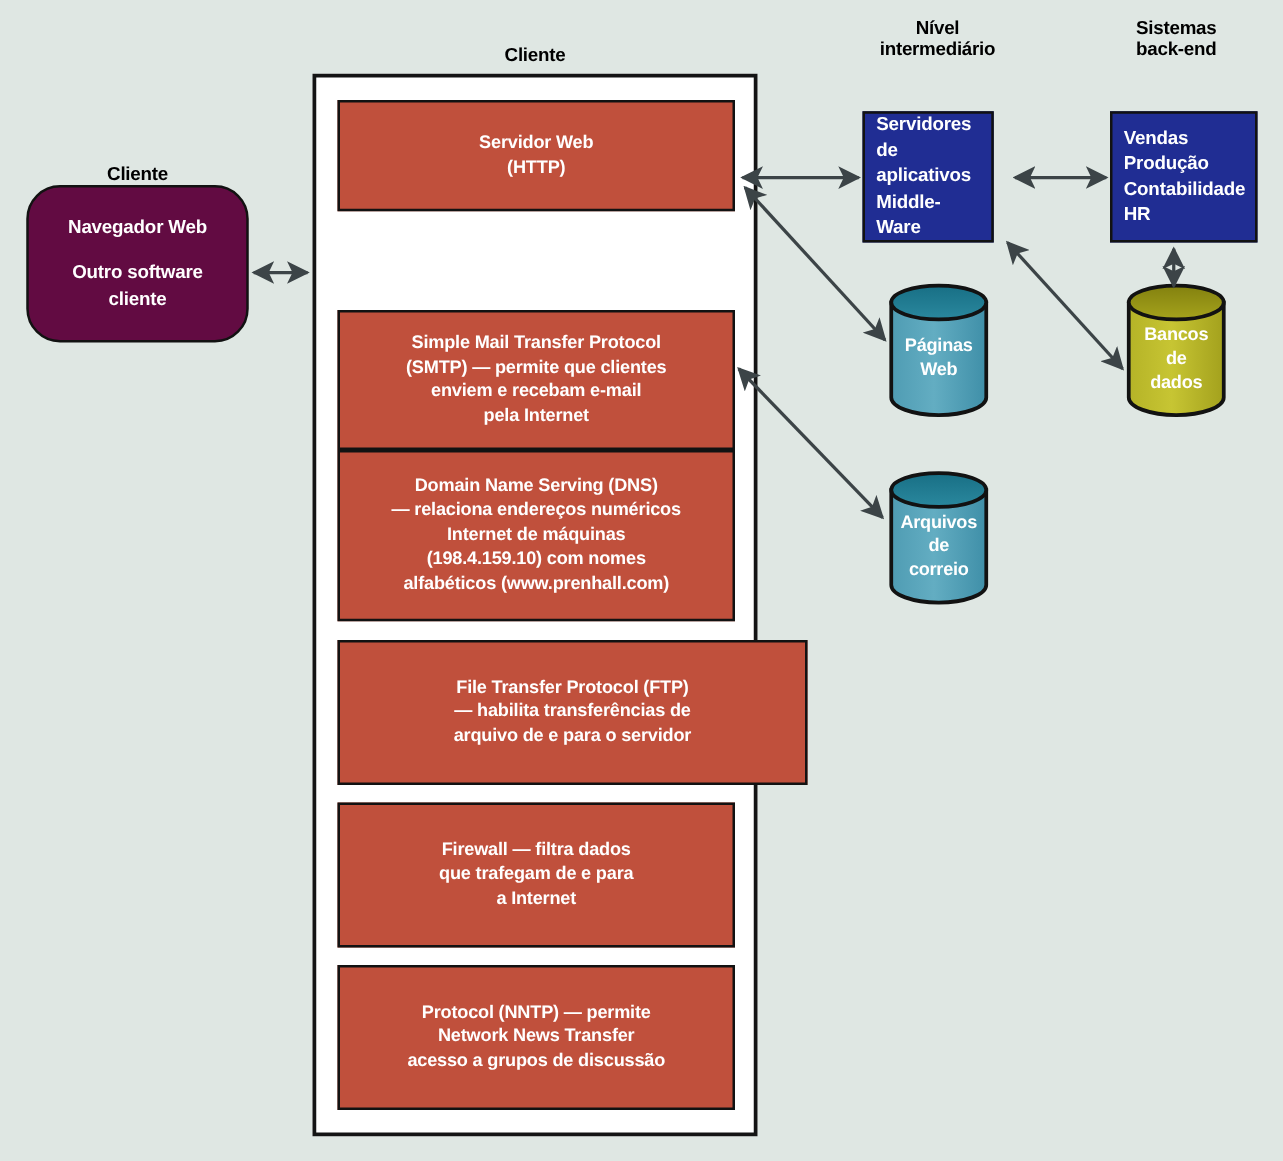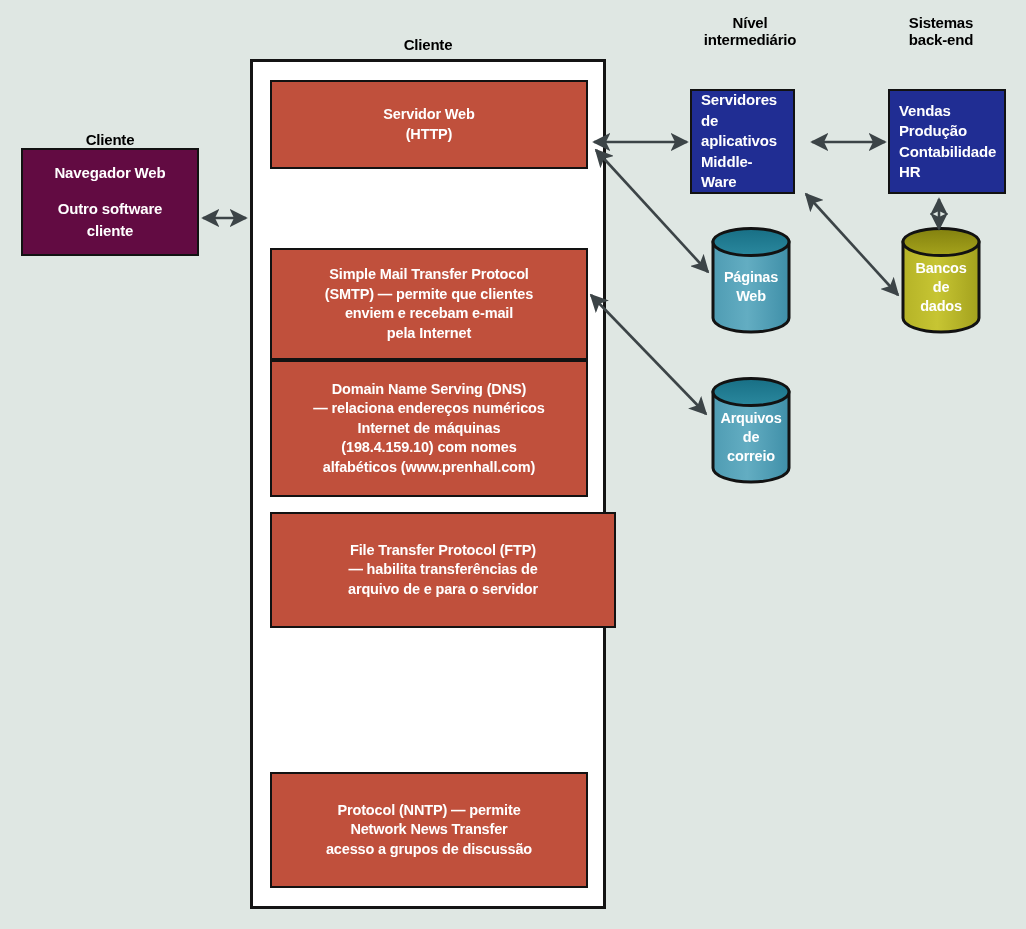--- a/index.html
+++ b/index.html
@@ -101,21 +101,21 @@
   <div class="caption" style="left:665px;top:14px;width:170px;">
     <div>Nível</div>
     <div>intermediário</div>
   </div>
 
   <div class="caption" style="left:866px;top:14px;width:150px;">
     <div>Sistemas</div>
     <div>back-end</div>
   </div>
 
-  <div class="box client-box" style="left:21px;top:148px;width:178px;height:108px;">
+  <div class="box client-box" style="left:21px;top:148px;width:178px;height:126px;border-radius:27px;">
     <div class="inner">
       <div>Navegador Web</div>
       <span class="gap"></span>
       <div>Outro software</div>
       <div>cliente</div>
     </div>
   </div>
 
   <div class="server-frame" style="left:250px;top:59px;width:356px;height:850px;"></div>
 
@@ -138,28 +138,35 @@
   <div class="box proto-box" style="left:270px;top:360px;width:318px;height:137px;">
     <div class="inner">
       <div>Domain Name Serving (DNS)</div>
       <div>— relaciona endereços numéricos</div>
       <div>Internet de máquinas</div>
       <div>(198.4.159.10) com nomes</div>
       <div>alfabéticos (www.prenhall.com)</div>
     </div>
   </div>
 
-  <div class="box proto-box" style="left:270px;top:512px;width:346px;height:116px;">
+  <div class="box proto-box" style="left:270px;top:512px;width:376px;height:116px;">
     <div class="inner">
       <div>File Transfer Protocol (FTP)</div>
       <div>— habilita transferências de</div>
       <div>arquivo de e para o servidor</div>
     </div>
   </div>
 
+  <div class="box proto-box" style="left:270px;top:642px;width:318px;height:116px;">
+    <div class="inner">
+      <div>Firewall — filtra dados</div>
+      <div>que trafegam de e para</div>
+      <div>a Internet</div>
+    </div>
+  </div>
 
   <div class="box proto-box" style="left:270px;top:772px;width:318px;height:116px;">
     <div class="inner">
       <div>Protocol (NNTP) — permite</div>
       <div>Network News Transfer</div>
       <div>acesso a grupos de discussão</div>
     </div>
   </div>
 
   <div class="box mid-box" style="left:690px;top:89px;width:105px;height:105px;">

